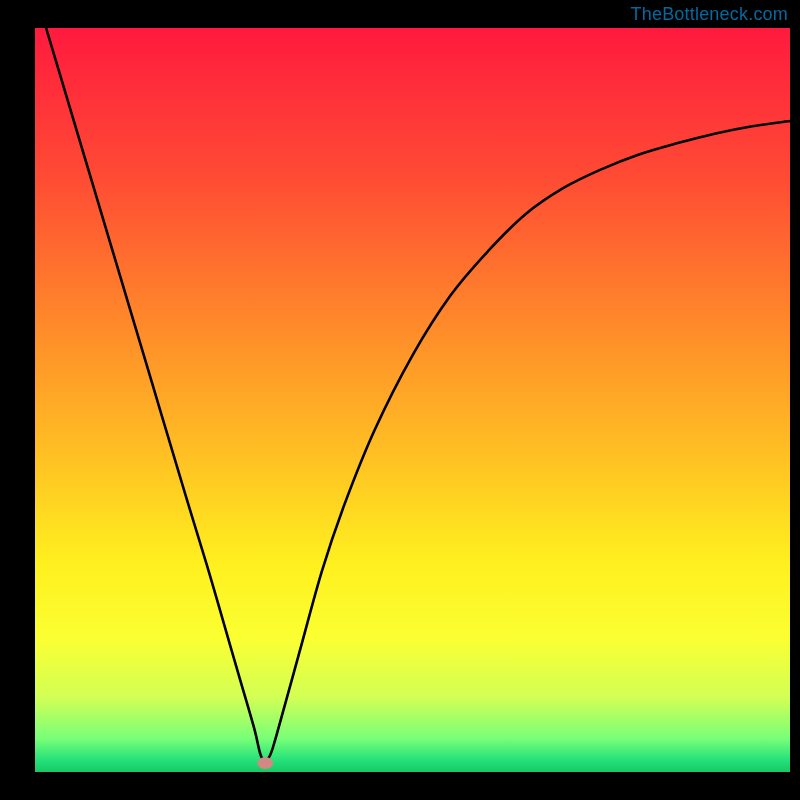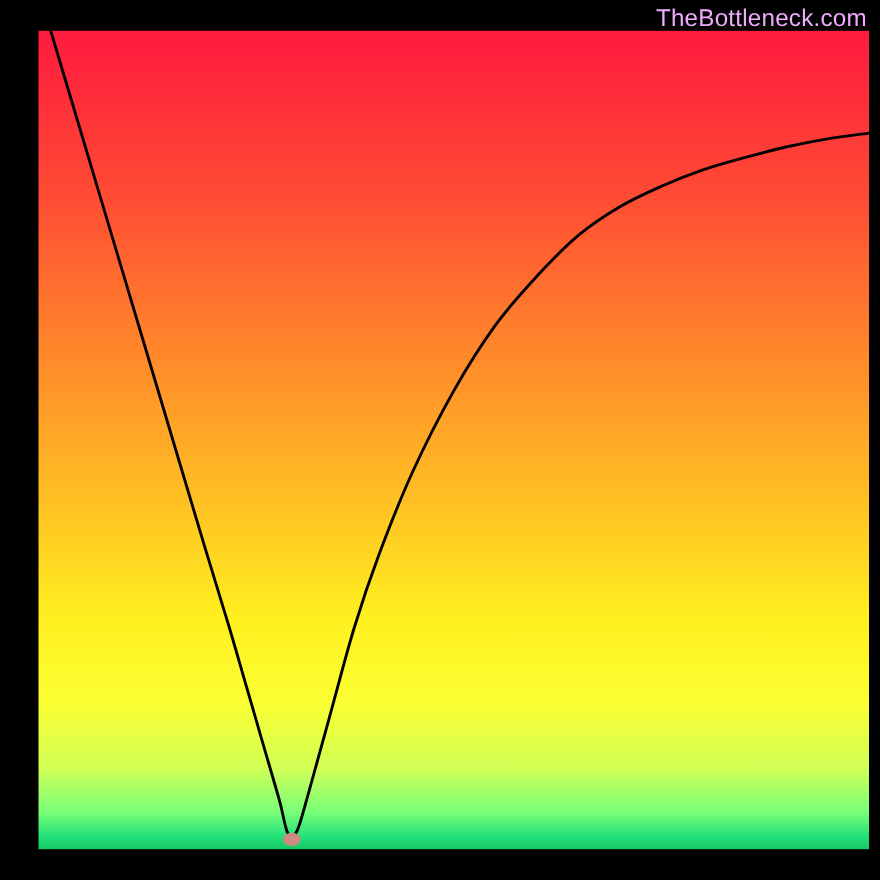--- a/index.html
+++ b/index.html
@@ -14,22 +14,22 @@
   .frame {
     position: relative;
     width: 800px;
     height: 800px;
     background: #000;
   }
   .watermark {
     position: absolute;
     top: 4px;
     right: 12px;
-    color: #f0abfc;
-    font-size: 22px;
+    color: #0369a1;
+    font-size: 18px;
     font-weight: 500;
     letter-spacing: 0.2px;
     z-index: 10;
   }
   svg {
     display: block;
   }
 </style>
 </head>
 <body>

